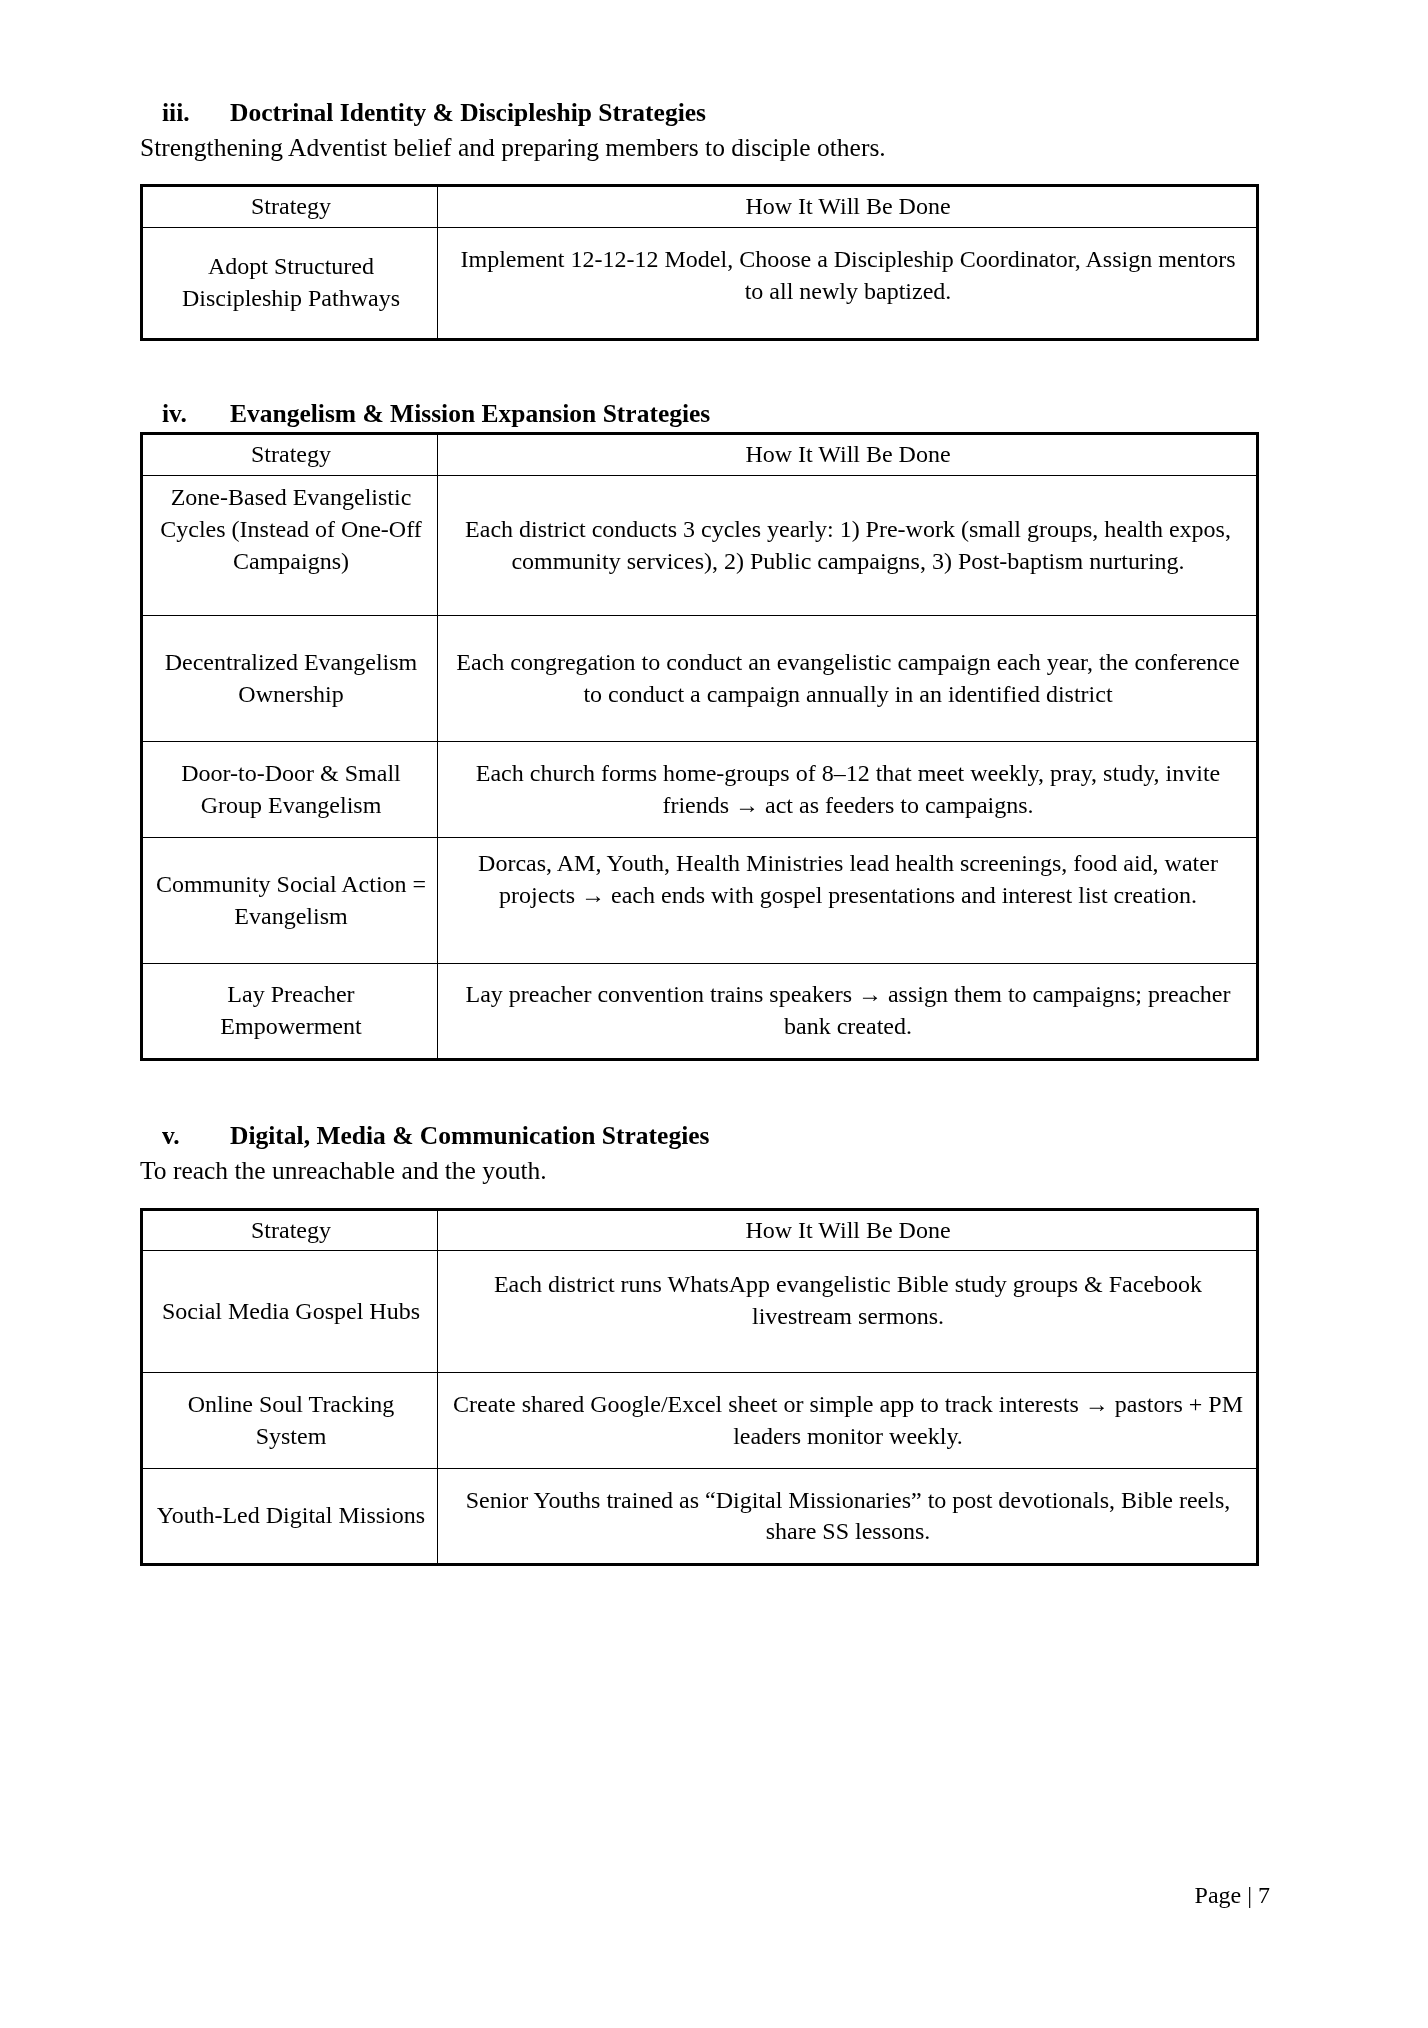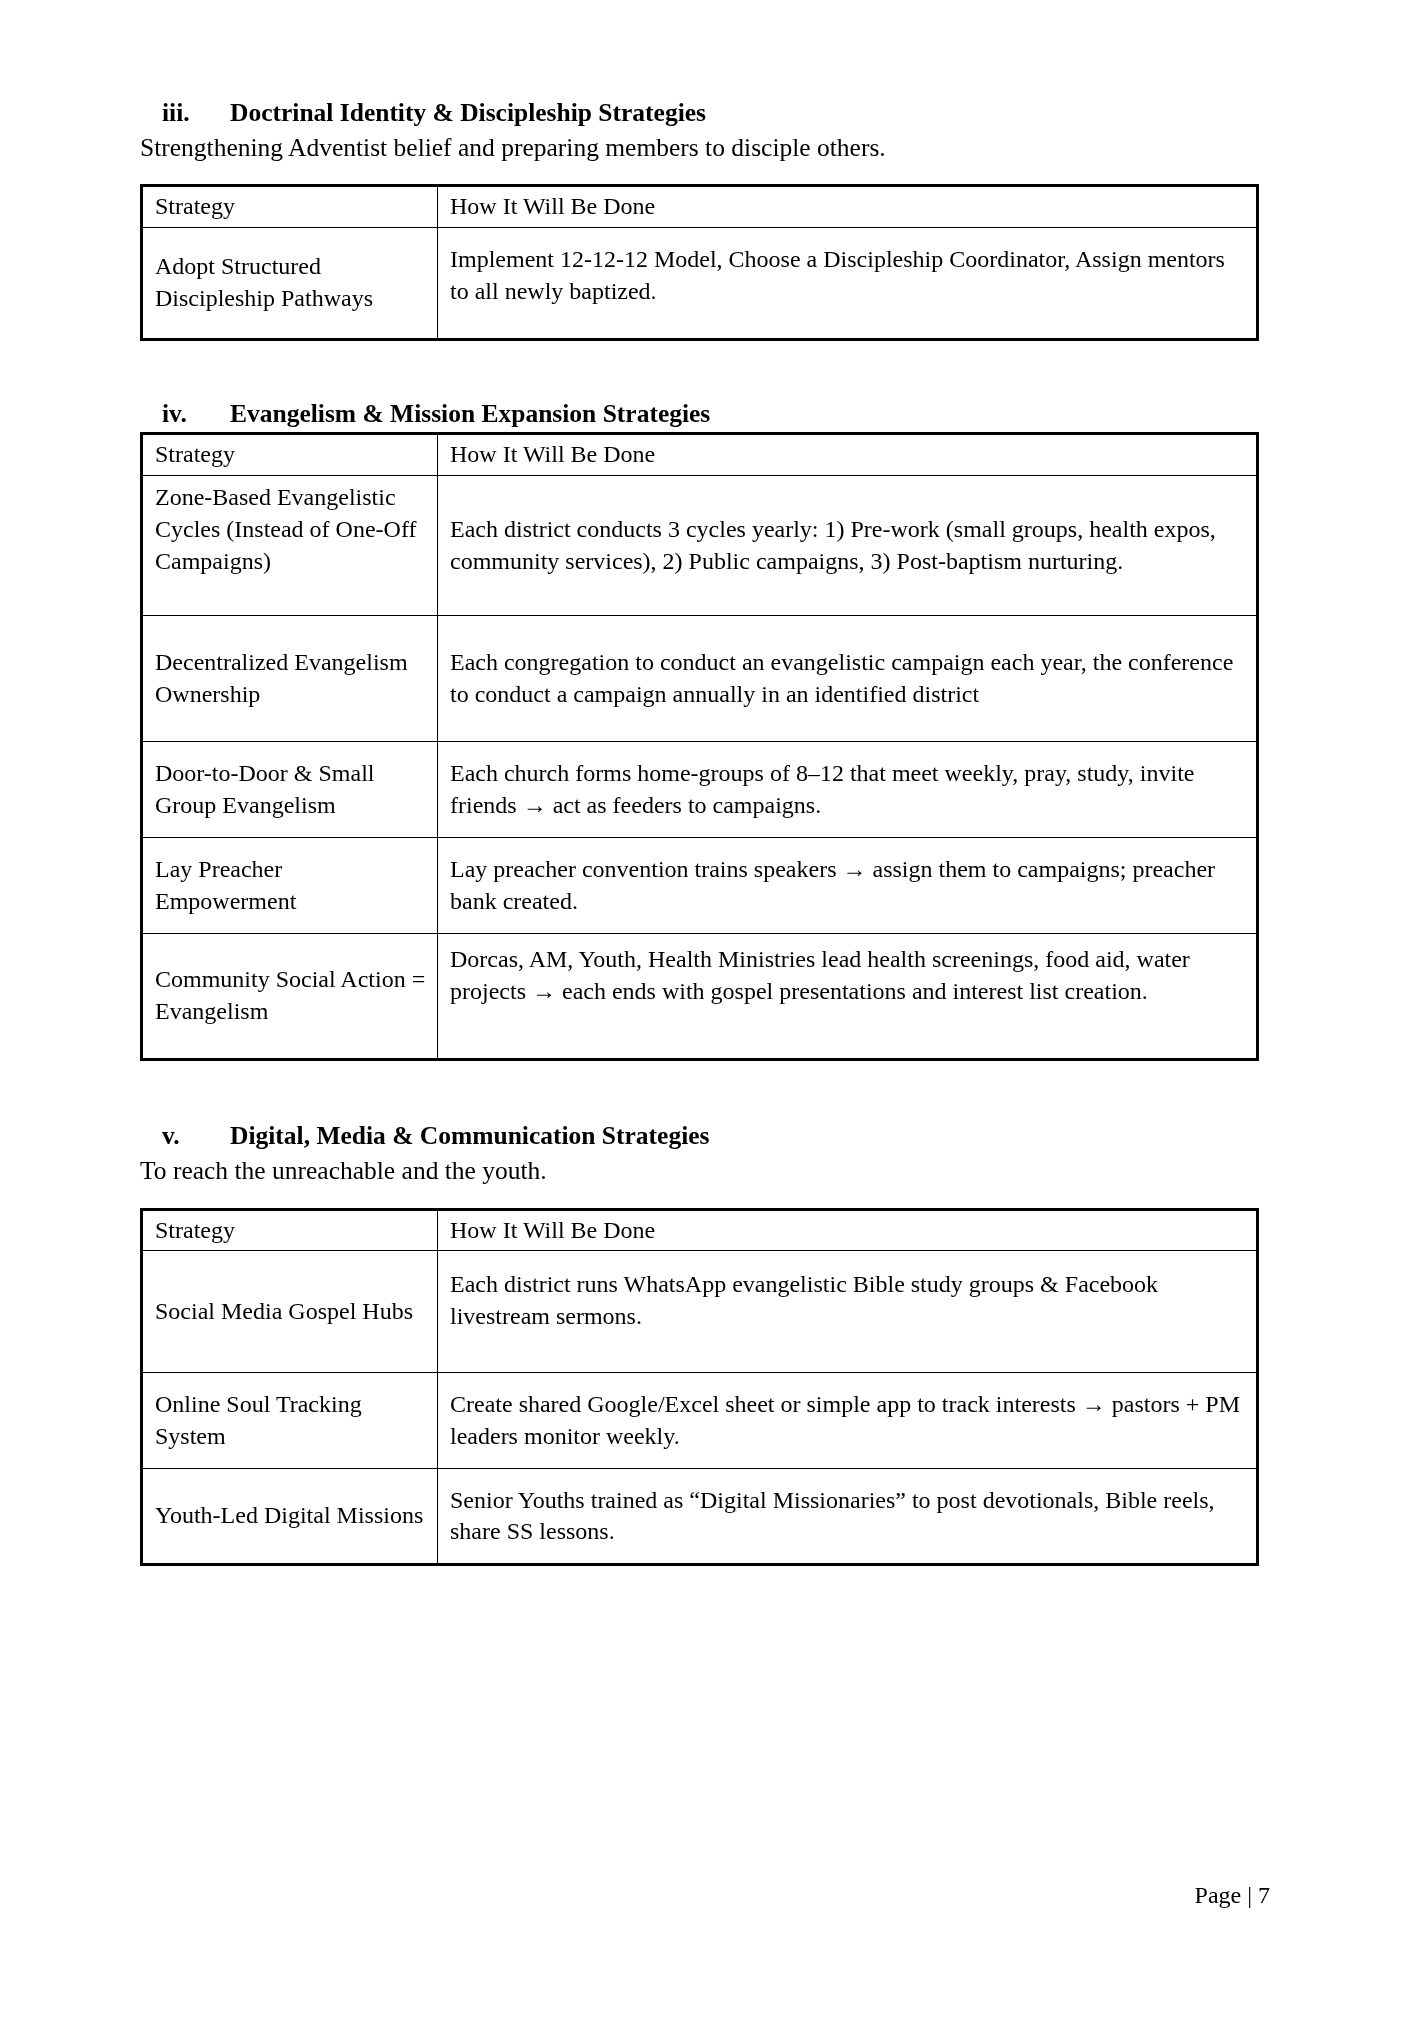--- a/index.html
+++ b/index.html
@@ -48,20 +48,21 @@
     font-size: 25.5px;
     line-height: 1.30;
     margin: 0 0 20px 0;
   }
   table.strategy-table {
     border-collapse: collapse;
     width: 1116px;
     margin: 0 0 0 0;
     table-layout: fixed;
     border: 3px solid #000;
+    text-align: center;
   }
   table.strategy-table td {
     border: 1.4px solid #000;
     vertical-align: middle;
     padding: 6px 10px 6px 12px;
     font-size: 24px;
     line-height: 1.33;
   }
   table.strategy-table tr.header-row td {
     vertical-align: top;
@@ -137,27 +138,27 @@
           <td>Each district conducts 3 cycles yearly: 1) Pre-work (small groups, health expos, community services), 2) Public campaigns, 3) Post-baptism nurturing.</td>
         </tr>
         <tr style="height:126px;">
           <td>Decentralized Evangelism Ownership</td>
           <td>Each congregation to conduct an evangelistic campaign each year, the conference to conduct a campaign annually in an identified district</td>
         </tr>
         <tr style="height:96px;">
           <td>Door-to-Door &amp; Small Group Evangelism</td>
           <td>Each church forms home-groups of 8–12 that meet weekly, pray, study, invite friends → act as feeders to campaigns.</td>
         </tr>
+        <tr style="height:126px;">
+          <td>Community Social Action = Evangelism</td>
+          <td style="vertical-align:top;padding-top:10px;">Dorcas, AM, Youth, Health Ministries lead health screenings, food aid, water projects → each ends with gospel presentations and interest list creation.</td>
+        </tr>
         <tr style="height:96px;">
           <td>Lay Preacher Empowerment</td>
           <td>Lay preacher convention trains speakers → assign them to campaigns; preacher bank created.</td>
-        </tr>
-        <tr style="height:126px;">
-          <td>Community Social Action = Evangelism</td>
-          <td style="vertical-align:top;padding-top:10px;">Dorcas, AM, Youth, Health Ministries lead health screenings, food aid, water projects → each ends with gospel presentations and interest list creation.</td>
         </tr>
       </tbody>
     </table>
   </div>
 
   <div class="gap-after-table-lg"></div>
 
   <div class="section">
     <div class="section-heading">
       <span class="numeral">v.</span>

